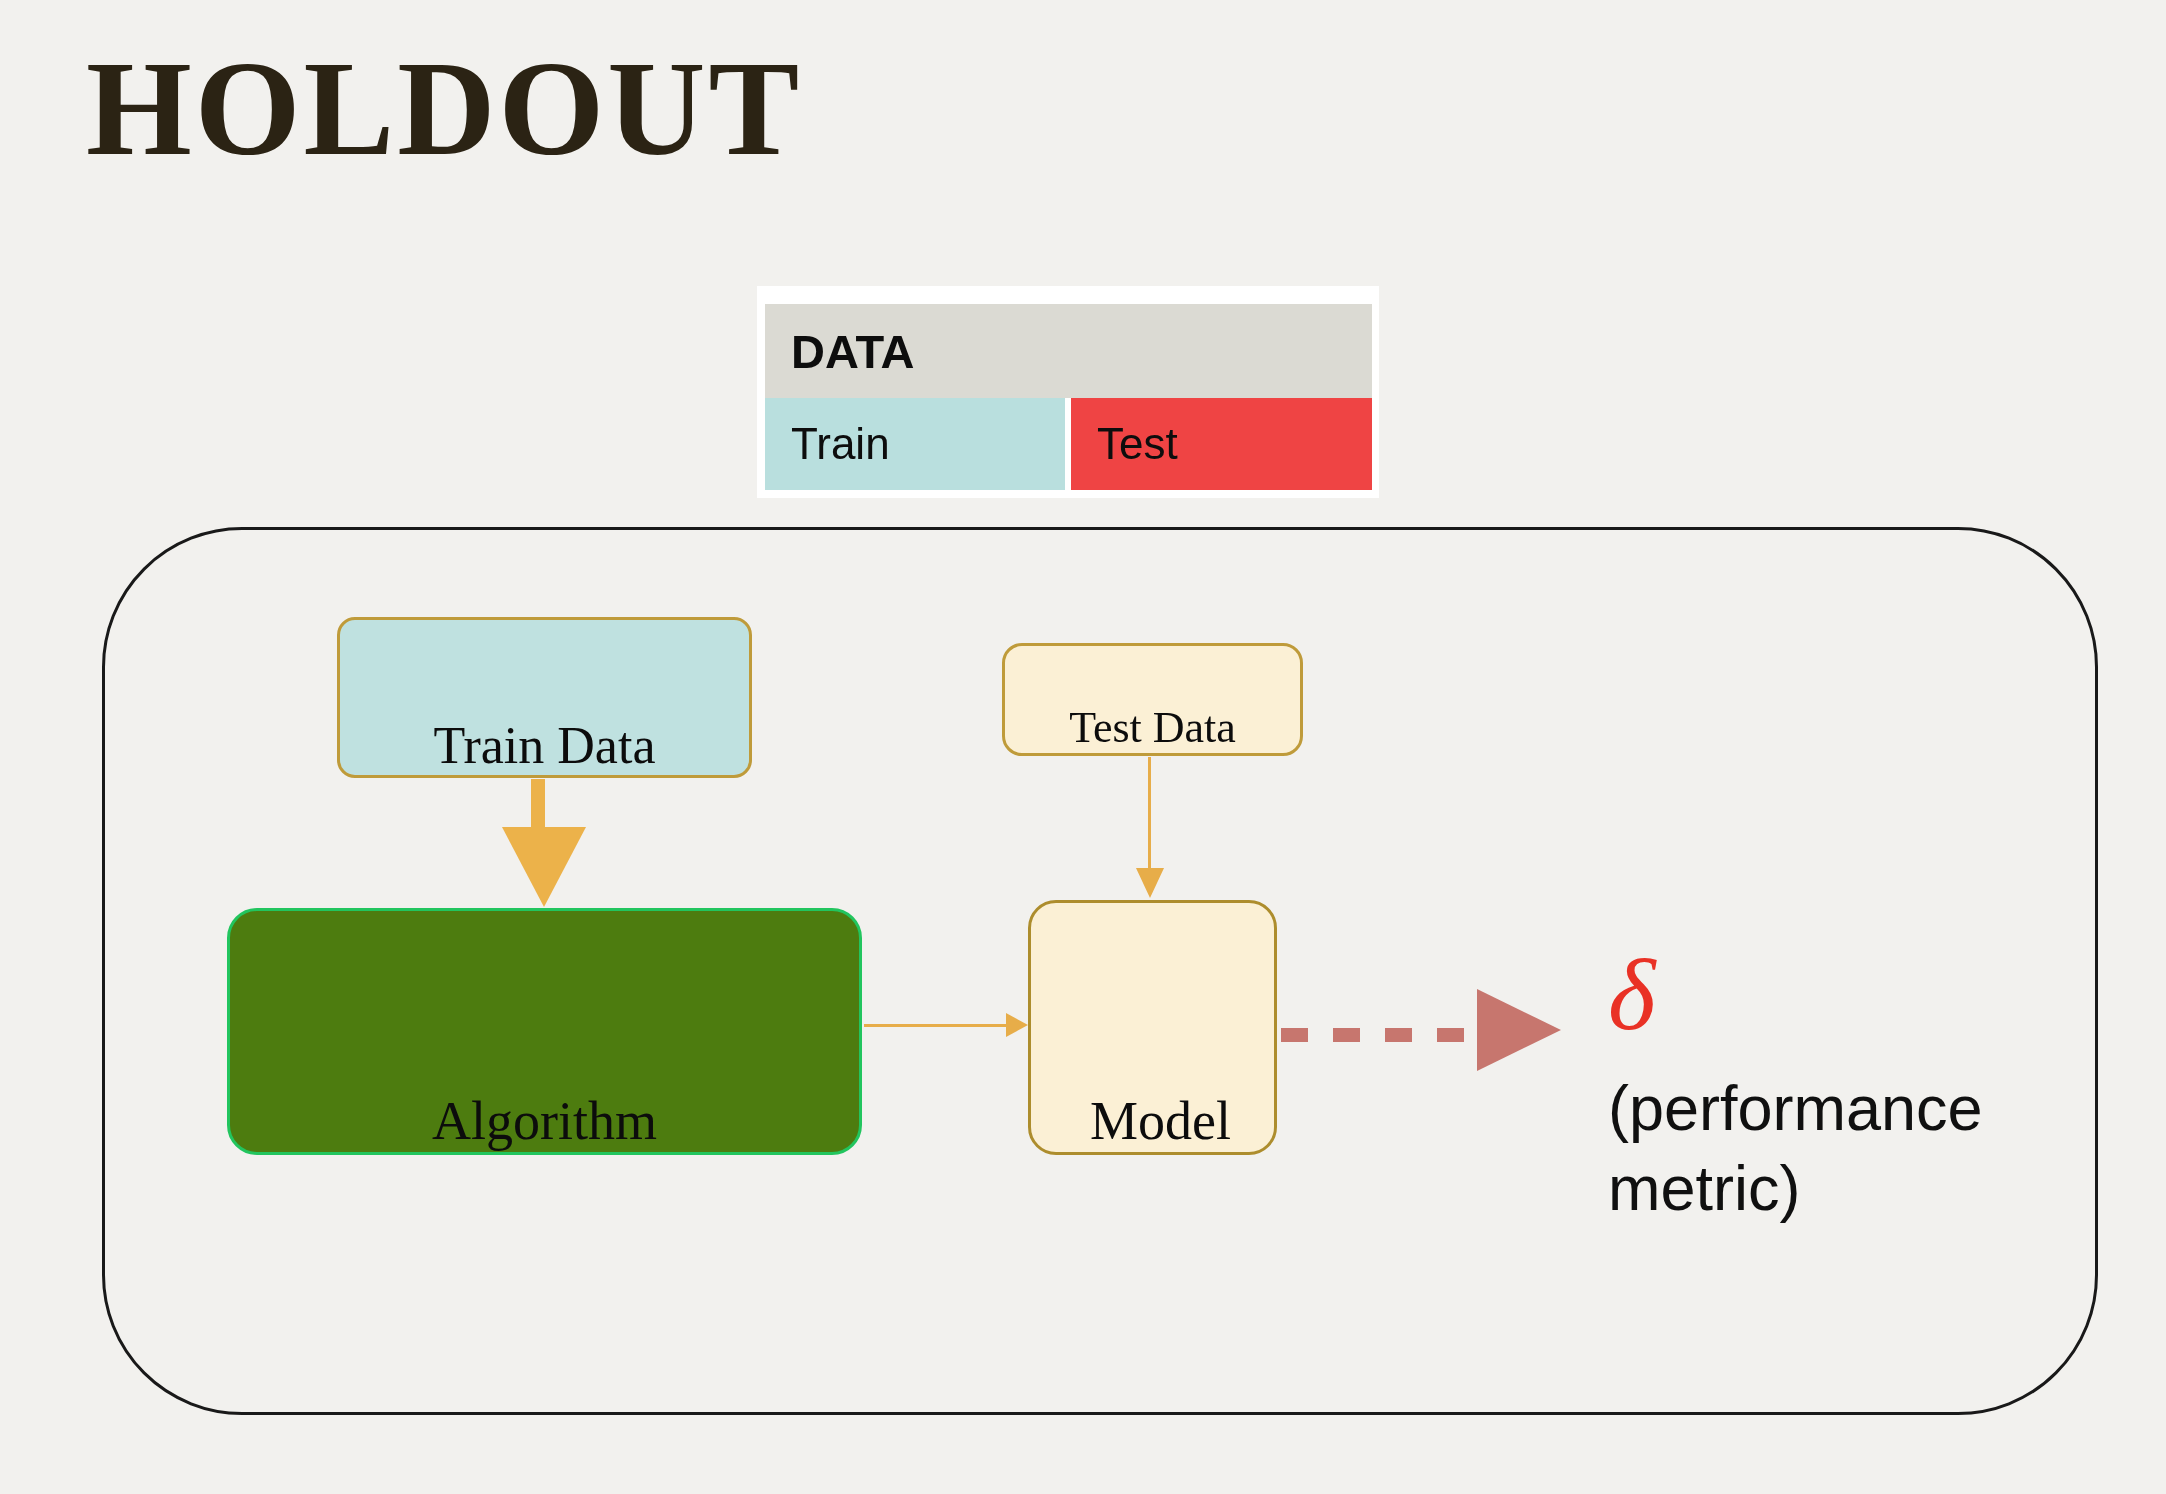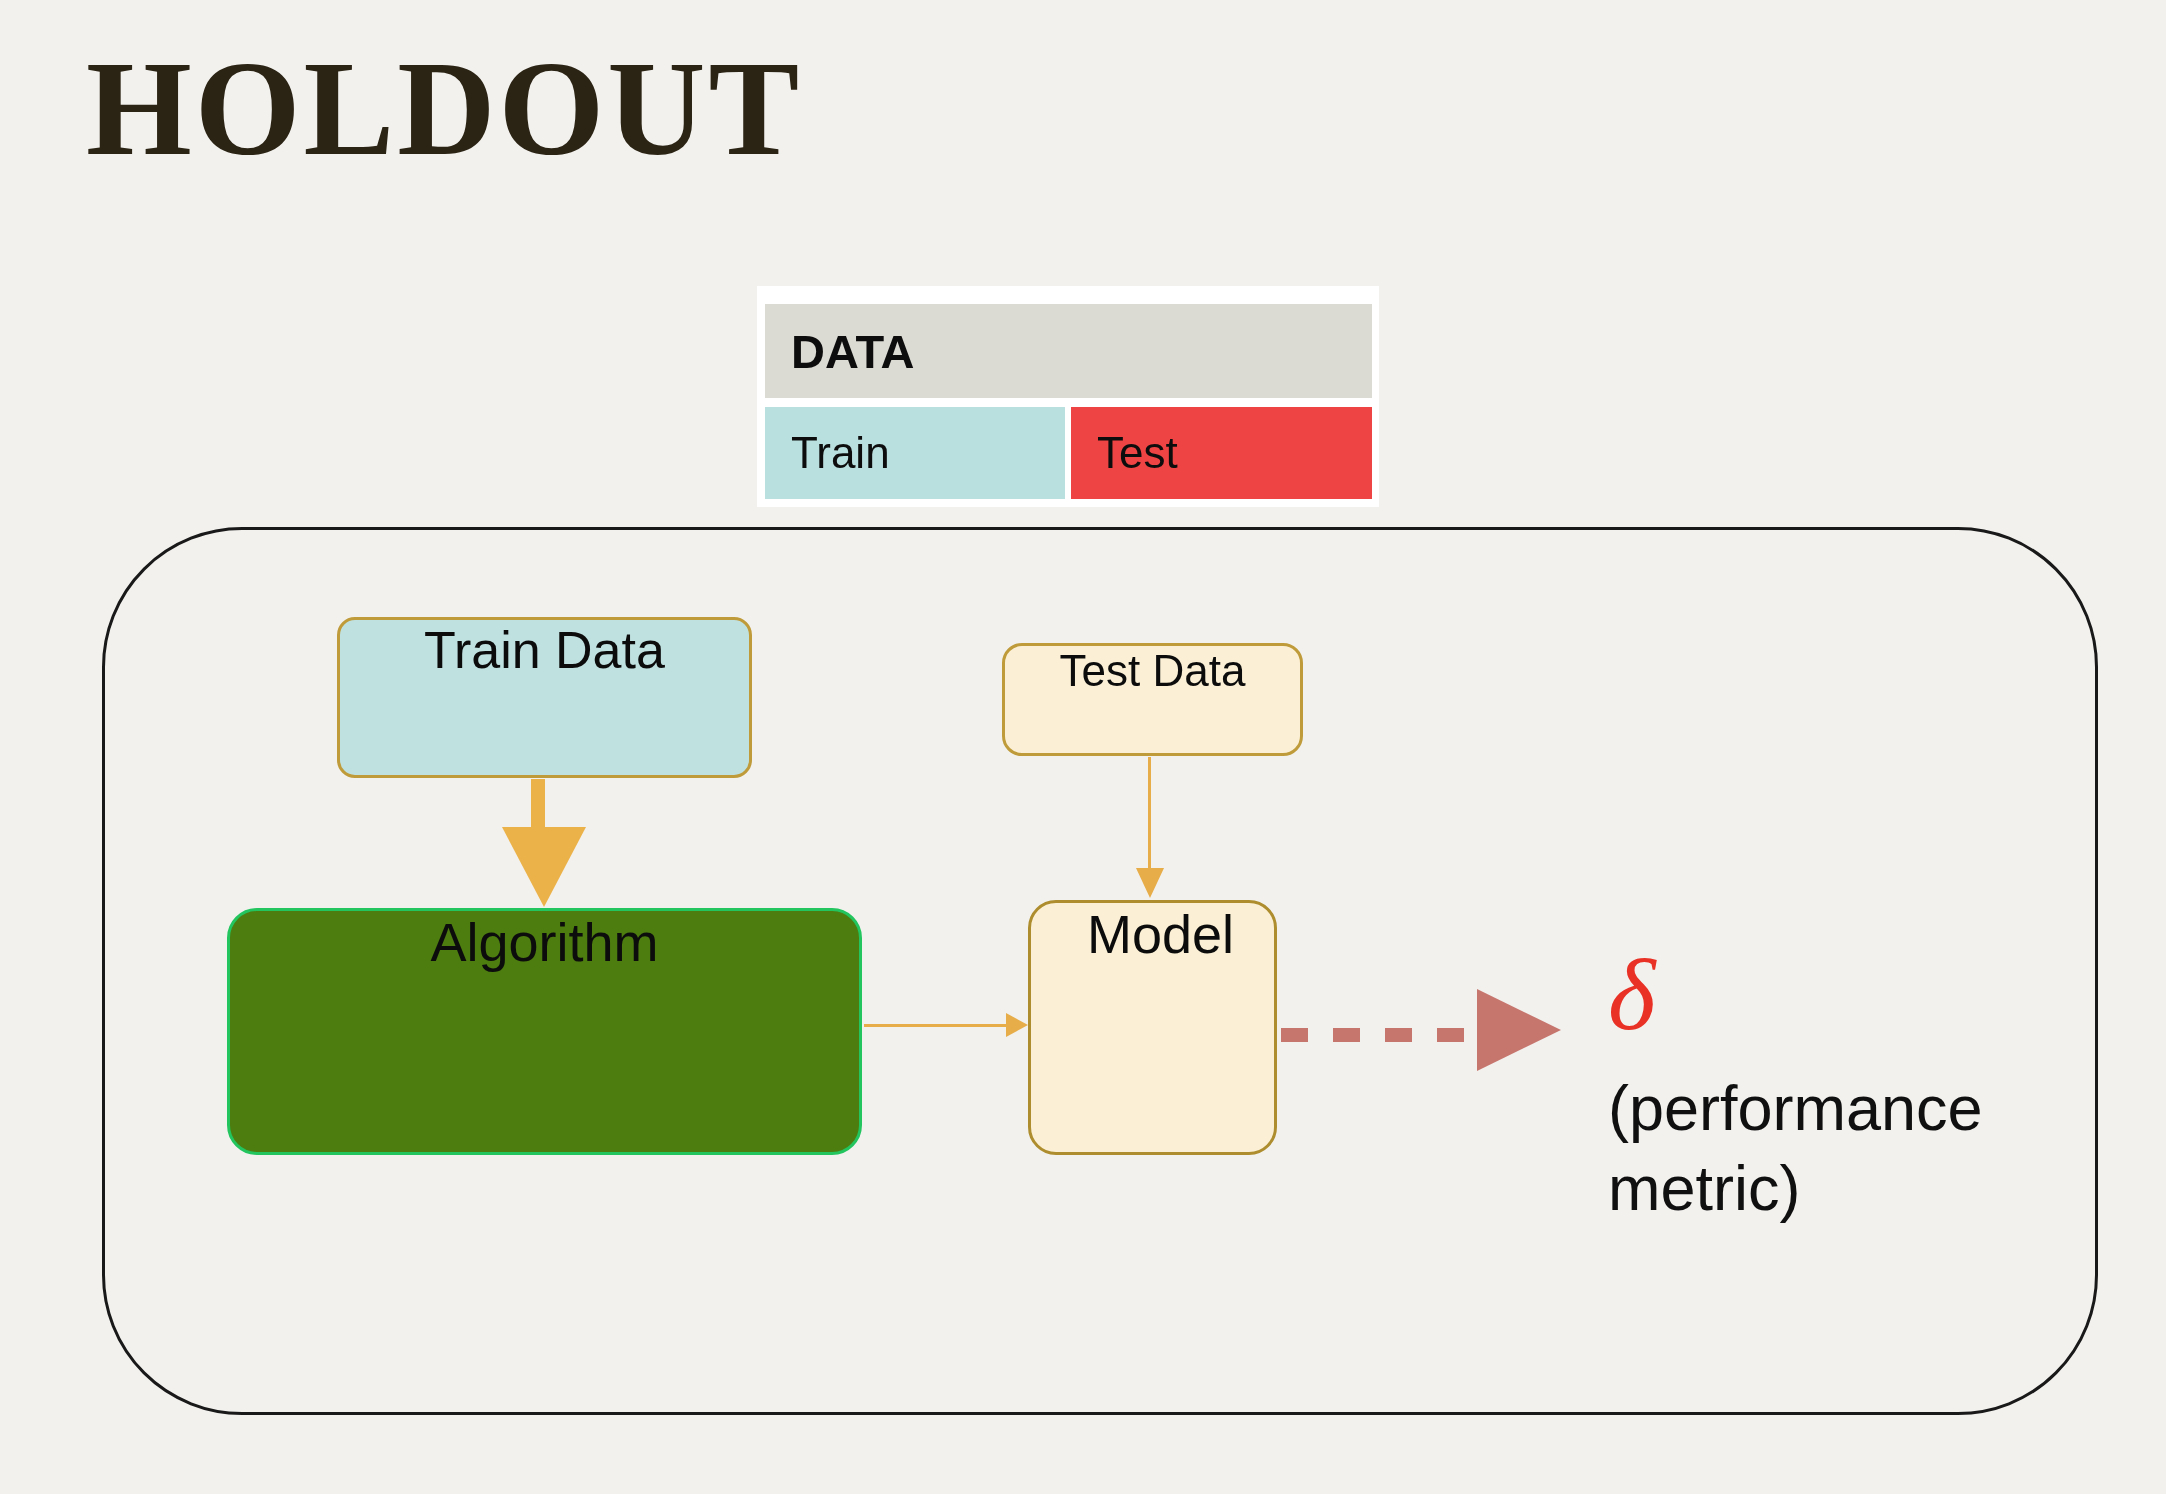--- a/index.html
+++ b/index.html
@@ -32,21 +32,20 @@
     box-sizing:border-box;
   }
   .data-table .header{
     height:94px;
     background:#dbdad3;
     display:flex;align-items:center;
     padding-left:26px;
     font-size:47px;font-weight:bold;color:#0d0d0d;
   }
   .data-table .row{
-    margin-top:9px;
     display:flex;gap:6px;
   }
   .data-table .cell{
     height:92px;
     display:flex;align-items:center;
     padding-left:26px;
     font-size:44px;color:#0d0d0d;
     box-sizing:border-box;
   }
   .cell.train{width:300px;background:#b9dfde;}
@@ -55,24 +54,25 @@
   .panel{
     position:absolute;left:102px;top:527px;
     width:1996px;height:888px;
     border:3px solid #191919;
     border-radius:140px;
     box-sizing:border-box;
   }
   
   .node{
     position:absolute;
-    display:flex;align-items:flex-start;justify-content:center;
+    display:flex;align-items:flex-end;justify-content:center;
     color:#0c0c0c;
     box-sizing:border-box;
     text-align:center;
+    font-family:Liberation Serif, serif;
   }
   .node.train-data{
     left:337px;top:617px;width:415px;height:161px;
     background:#bfe1e0;border:3px solid #bf9b3a;border-radius:18px;
     font-size:52px;
   }
   .node.test-data{
     left:1002px;top:643px;width:301px;height:113px;
     background:#fbf0d5;border:3px solid #bf9b3a;border-radius:20px;
     font-size:44px;

